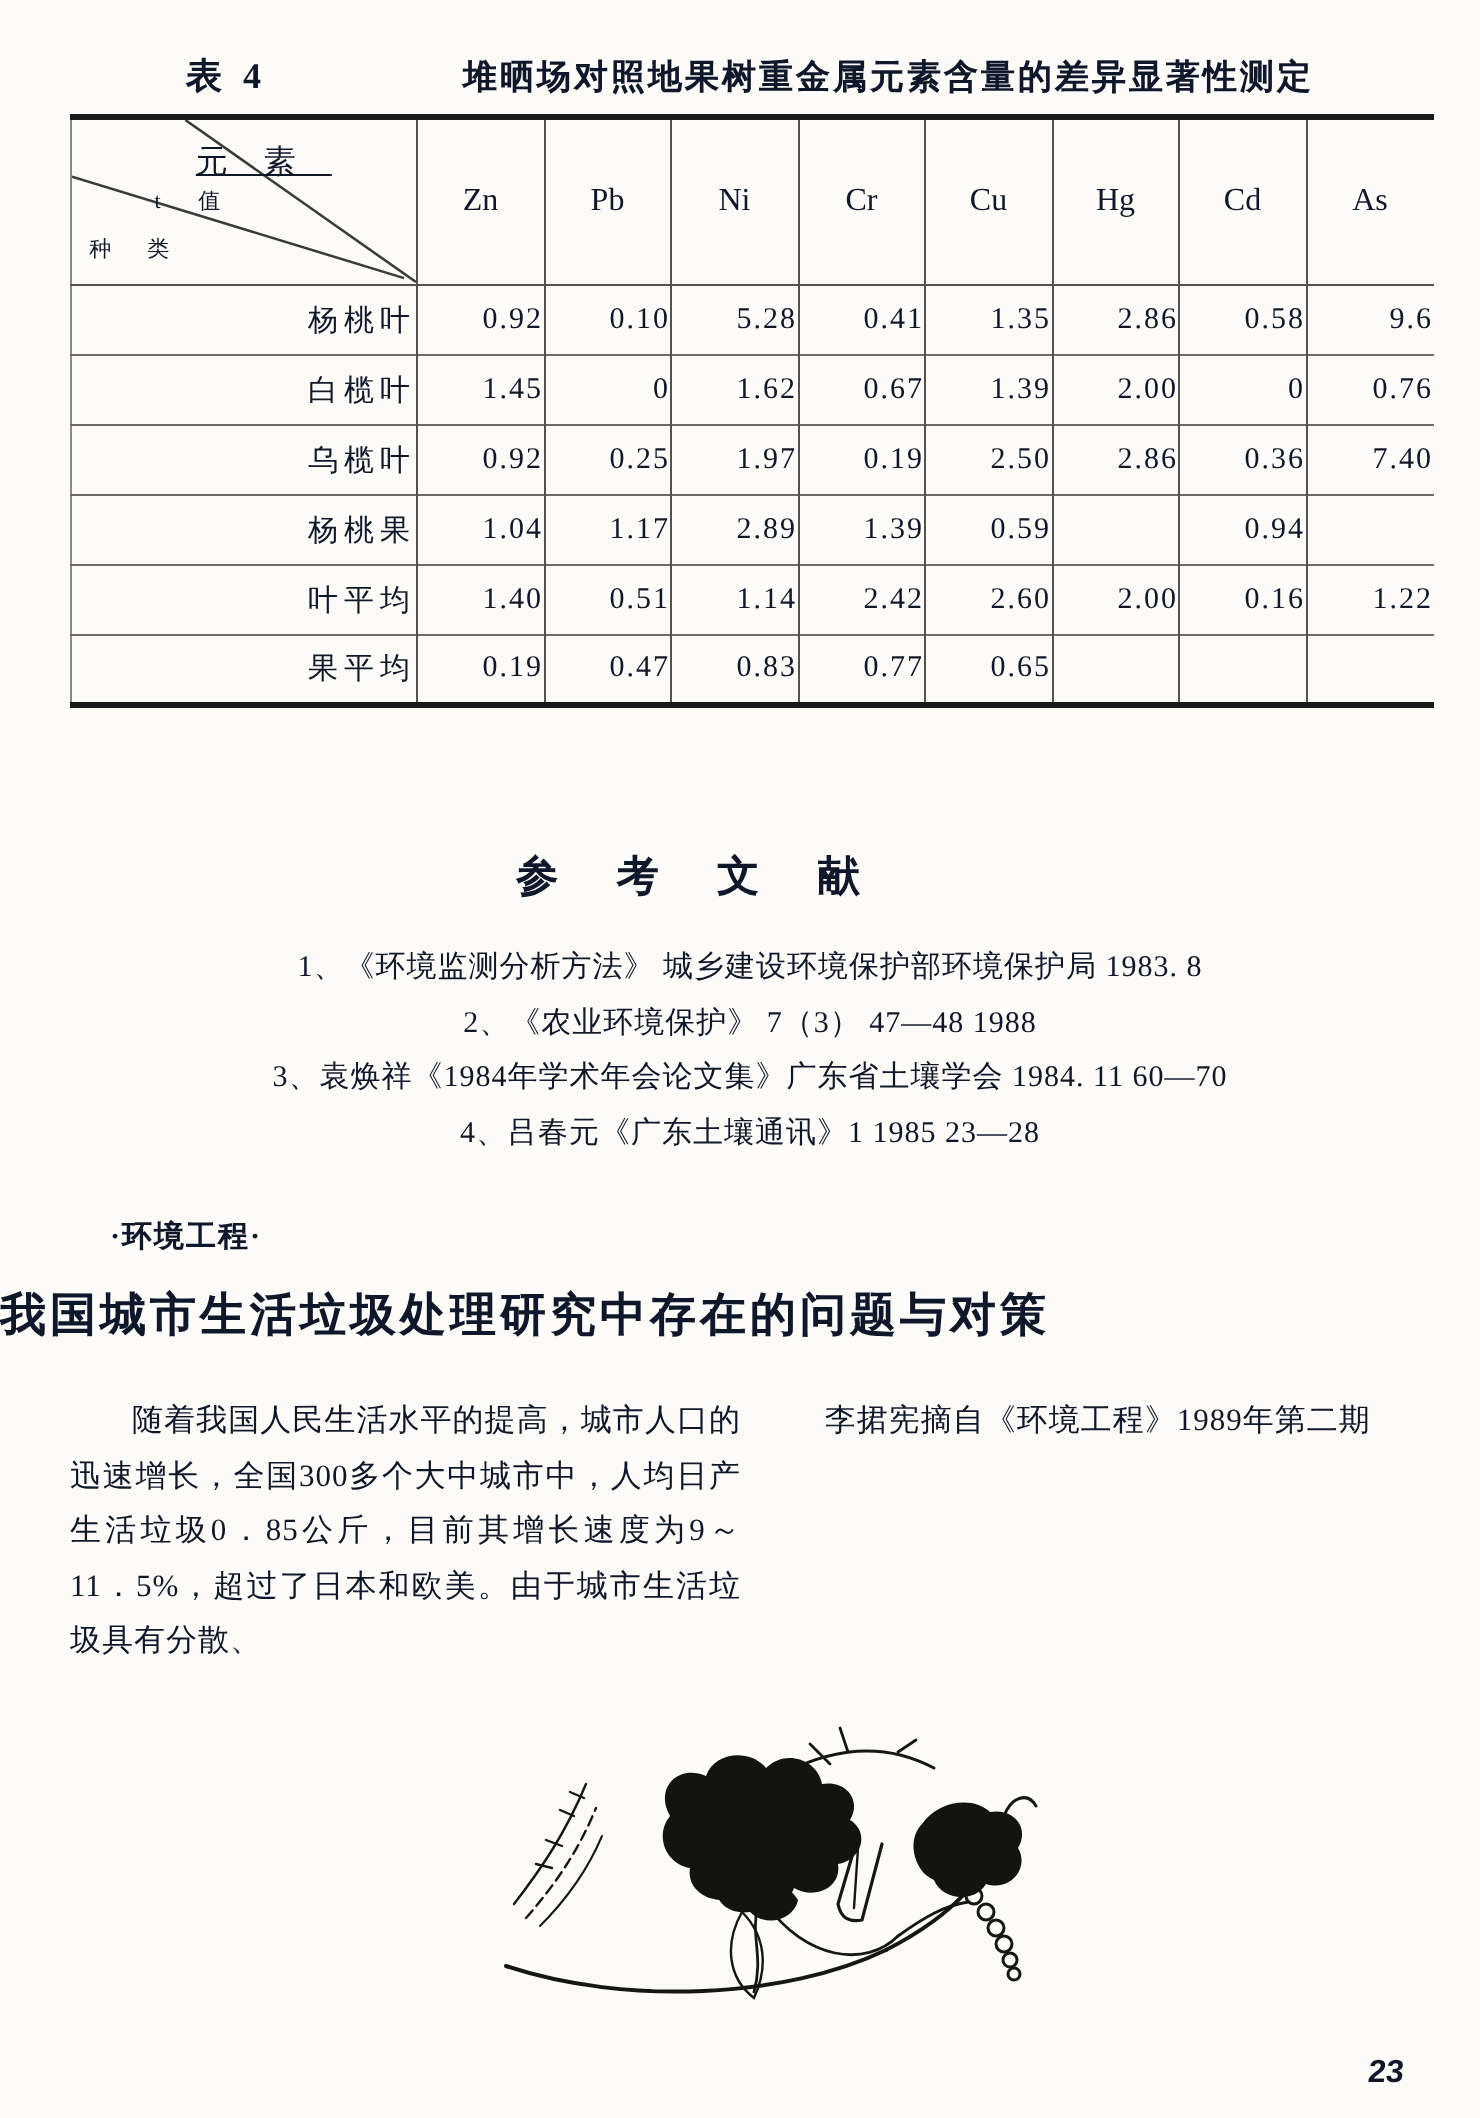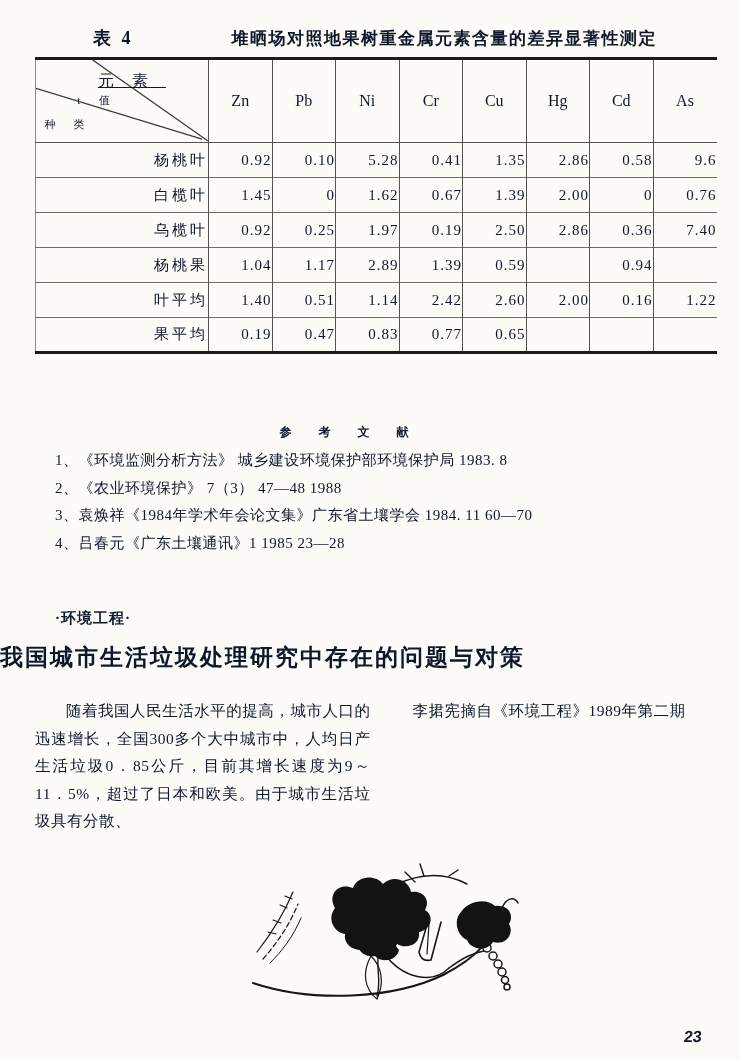--- a/index.html
+++ b/index.html
@@ -38,22 +38,22 @@
   td.value { text-align: right; font-size: 15px; letter-spacing: 1px; }
   td.rowlabel { text-align: right; font-size: 15px; letter-spacing: 3px; }
 
   th.corner { position: relative; padding: 0; }
   th.corner svg { position: absolute; inset: 0; }
   th.corner .cn-tr { position: absolute; left: 36%; top: 13%; font-size: 16px; letter-spacing: 18px; white-space: nowrap; text-decoration: underline; }
   th.corner .cn-mid { position: absolute; left: 24%; top: 40%; font-size: 11px; letter-spacing: 8px; white-space: nowrap; }
   th.corner .cn-bl { position: absolute; left: 5%; top: 69%; font-size: 11px; letter-spacing: 18px; white-space: nowrap; }
 
   
-  .ref-heading { position: absolute; top: 424px; left: 0; width: 700px; text-align: center; font-weight: 700; font-size: 12px; letter-spacing: 12px; }
-  .ref-list { position: absolute; top: 447px; left: 55px; width: 640px; }
+  .ref-heading { position: absolute; top: 424px; left: 0; width: 700px; text-align: center; font-weight: 700; font-size: 21px; letter-spacing: 12px; }
+  .ref-list { position: absolute; top: 471px; left: 55px; width: 640px; text-align: center; }
   .ref-item { font-size: 15px; line-height: 27.5px; letter-spacing: 0.5px; }
 
   
   .section-marker { position: absolute; top: 609px; left: 55px; font-weight: 700; font-size: 15px; letter-spacing: 1px; }
   .article-title { position: absolute; top: 642px; left: 0; width: 740px; font-size: 23px; font-weight: 600; letter-spacing: 2px; }
   .body-cols { position: absolute; top: 697px; left: 35px; width: 685px; display: flex; gap: 14px; }
   .body-col { width: 336px; font-size: 15.5px; line-height: 27.5px; text-align: justify; letter-spacing: 0.5px; }
   .body-col p.indent { text-indent: 2em; font-family: Liberation Serif, serif; }
   .attribution { text-indent: 1.8em; }
 

